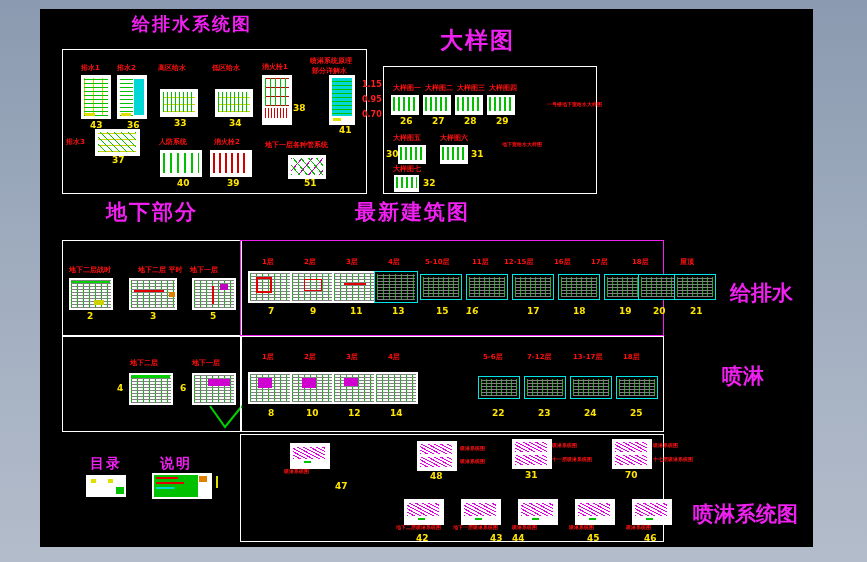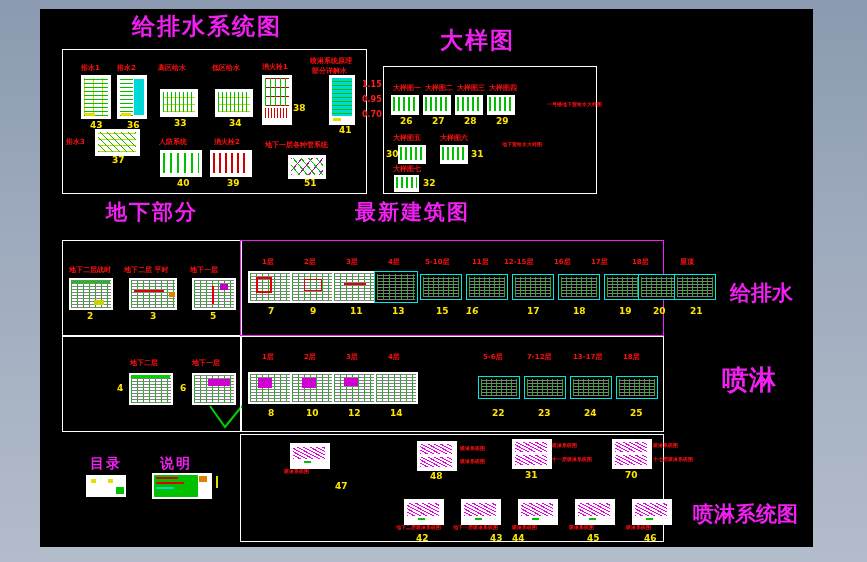--- a/index.html
+++ b/index.html
@@ -87,30 +87,30 @@
   }
 
   
   .nz { position: absolute; }
 </style>
 </head>
 <body>
 
 <div id="cad-canvas">
 
-  <div class="cad-title" style="left:92px; top:6px; font-size:23px;">给排水系统图</div>
+  <div class="cad-title" style="left:92px; top:6px; font-size:18px;">给排水系统图</div>
 
   <div class="cad-title" style="left:400px; top:20px; font-size:23px;">大样图</div>
 
   <div class="cad-title" style="left:66px; top:193px; font-size:21px;">地下部分</div>
 
   <div class="cad-title" style="left:315px; top:193px; font-size:21px;">最新建筑图</div>
 
   <div class="sidecap" style="left:690px; top:274px; font-size:21px;">给排水</div>
-  <div class="sidecap" style="left:682px; top:357px; font-size:27px;">喷淋</div>
+  <div class="sidecap" style="left:682px; top:357px; font-size:21px;">喷淋</div>
   <div class="sidecap" style="left:653px; top:495px; font-size:21px;">喷淋系统图</div>
 
   <div class="frame" style="left:22px; top:40px; width:305px; height:145px;"></div>
 
   <div class="sheetlabel" style="left:41px; top:56px;">排水1</div>
   <div class="sheetlabel" style="left:77px; top:56px;">排水2</div>
   <div class="sheetlabel" style="left:118px; top:56px;">高区给水</div>
   <div class="sheetlabel" style="left:172px; top:56px;">低区给水</div>
   <div class="sheetlabel" style="left:222px; top:55px;">消火栓1</div>
   <div class="sheetlabel" style="left:270px; top:49px;">喷淋系统原理</div>
@@ -245,21 +245,21 @@
   <div class="thumb" style="left:354px; top:166px; width:25px; height:17px;">
     <div class="nz" style="left:2px;top:2px;width:21px;height:11px;background:
       repeating-linear-gradient(90deg,#00c000 0 2px,transparent 2px 5px);"></div>
   </div>
   <div class="sheetnum" style="left:383px; top:170px;">32</div>
 
   <div class="frame" style="left:22px; top:231px; width:180px; height:96px;"></div>
   <div class="frame" style="left:22px; top:327px; width:180px; height:96px;"></div>
 
   <div class="sheetlabel" style="left:29px; top:258px;">地下二层战时</div>
-  <div class="sheetlabel" style="left:84px; top:258px;text-align:right;">地下二层 平时</div>
+  <div class="sheetlabel" style="left:98px; top:258px;text-align:right;">地下二层 平时</div>
   <div class="sheetlabel" style="left:150px; top:258px;">地下一层</div>
 
   <div class="thumb" style="left:29px; top:269px; width:44px; height:32px;">
     <div class="nz" style="left:2px;top:2px;width:40px;height:28px;background:
       repeating-linear-gradient(0deg,#808080 0 1px,transparent 1px 3px),
       repeating-linear-gradient(90deg,#00c000 0 1px,transparent 1px 6px);"></div>
     <div class="nz" style="left:3px;top:3px;width:38px;height:2px;background:#00d000;"></div>
     <div class="nz" style="left:25px;top:22px;width:10px;height:5px;background:#d0d000;"></div>
   </div>
   <div class="thumb" style="left:89px; top:269px; width:48px; height:32px;">

